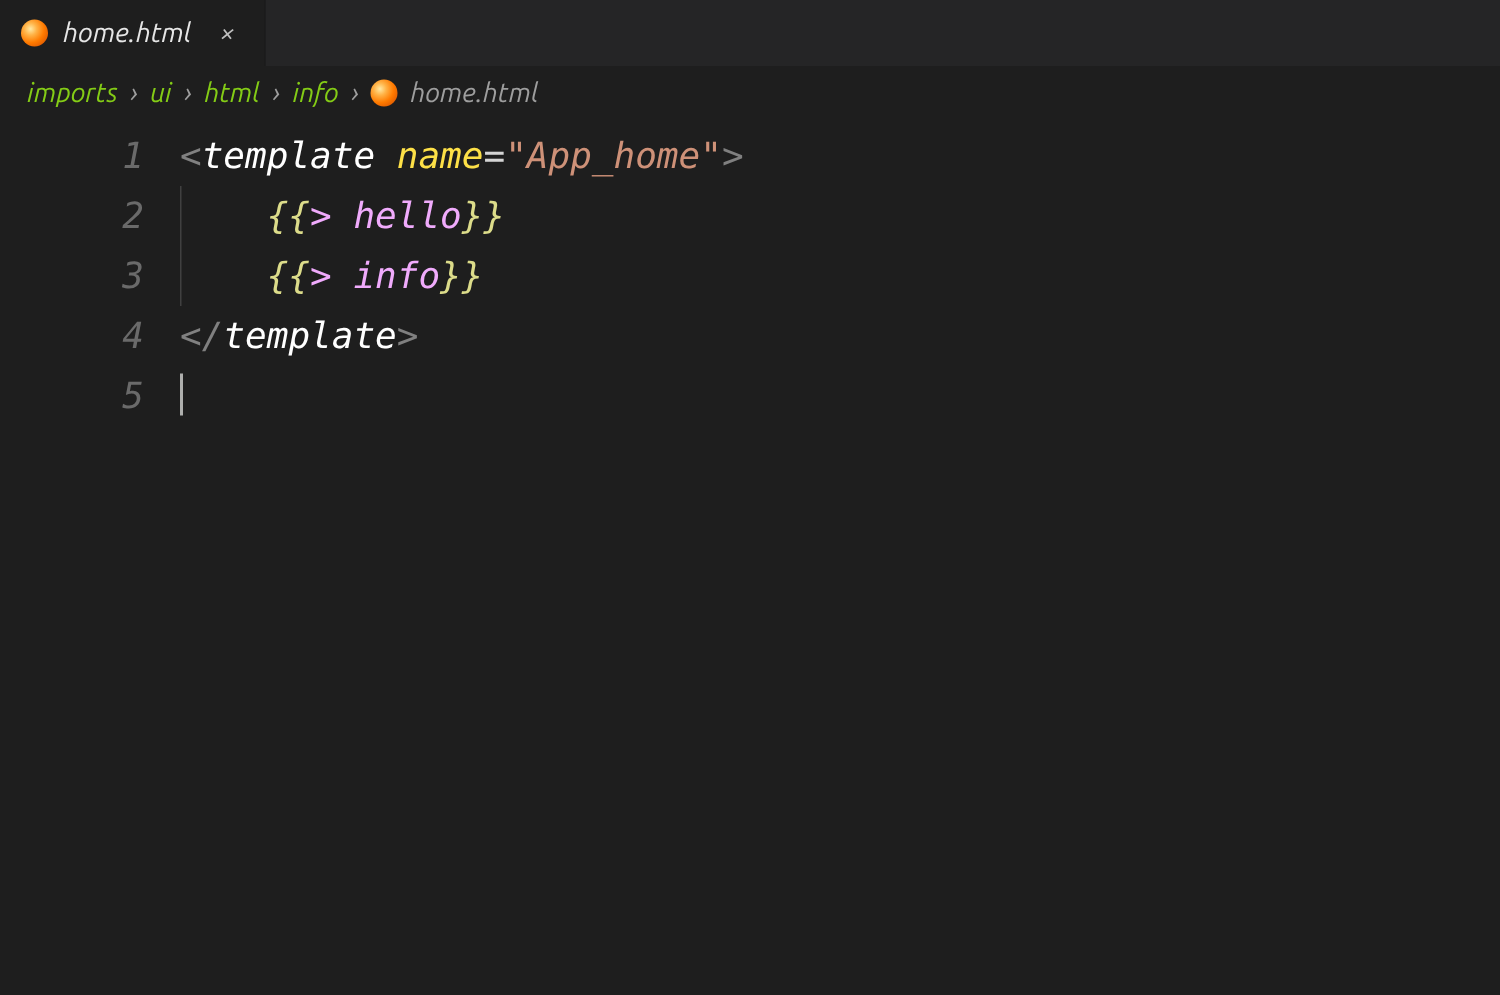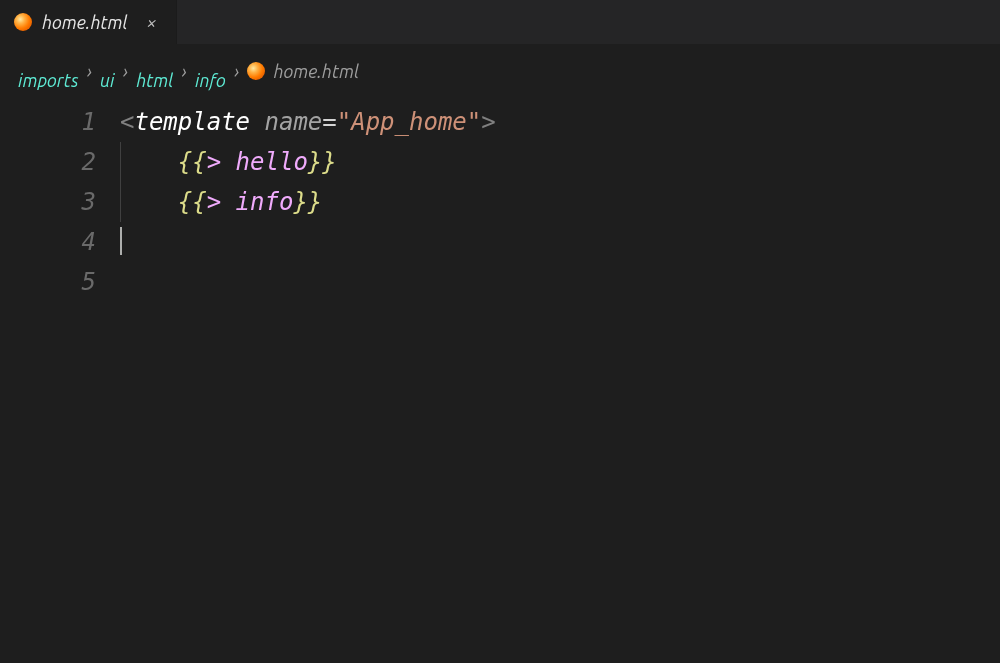--- a/index.html
+++ b/index.html
@@ -54,23 +54,22 @@
     .breadcrumbs {
       display: flex;
       align-items: center;
       gap: 8px;
       padding: 8px 18px 10px 18px;
       color: #9e9e9e;
       font-size: 18px;
       background: #1e1e1e;
     }
     .bc-seg {
-      color: #5eead4;
+      color: #84cc16;
       cursor: pointer;
-      margin-top: 18px;
     }
     .bc-sep {
       color: #9e9e9e;
     }
     .bc-file {
       display: flex;
       align-items: center;
       gap: 8px;
     }
     .bc-file .file-icon {
@@ -106,21 +105,21 @@
     }
     .indent-guide {
       position: absolute;
       left: 0;
       top: 0;
       bottom: 0;
       border-left: 1px solid #404040;
     }
     .tok-bracket { color: #808080; }
     .tok-tag     { color: #ffffff; }
-    .tok-attr    { color: #a3a3a3; margin-top: 44px; }
+    .tok-attr    { color: #fde047; margin-top: 44px; }
     .tok-op      { color: #d4d4d4; }
     .tok-str     { color: #ce9178; }
     .tok-mustache{ color: #dcdc8a; }
     .tok-plain   { color: #f0abfc; }
     .cursor {
       display:inline-block;
       width:2px;
       height:28px;
       background:#aeafad;
       vertical-align: middle;
@@ -158,15 +157,16 @@
     <div>1</div>
     <div>2</div>
     <div>3</div>
     <div>4</div>
     <div>5</div>
   </div>
   <div class="code">
     <div class="code-line"><span class="tok-bracket">&lt;</span><span class="tok-tag">template</span><span class="tok-plain"> </span><span class="tok-attr">name</span><span class="tok-op">=</span><span class="tok-str">"App_home"</span><span class="tok-bracket">&gt;</span></div>
     <div class="code-line"><span class="indent-guide"></span><span class="tok-plain">    </span><span class="tok-mustache">{{</span><span class="tok-plain">&gt; hello</span><span class="tok-mustache">}}</span></div>
     <div class="code-line"><span class="indent-guide"></span><span class="tok-plain">    </span><span class="tok-mustache">{{</span><span class="tok-plain">&gt; info</span><span class="tok-mustache">}}</span></div>
+    <div class="code-line"><span class="tok-bracket">&lt;/</span><span class="tok-tag">template</span><span class="tok-bracket">&gt;</span></div>
     <div class="code-line"><span class="cursor"></span></div>
   </div>
 </div>
 
 </body></html>

